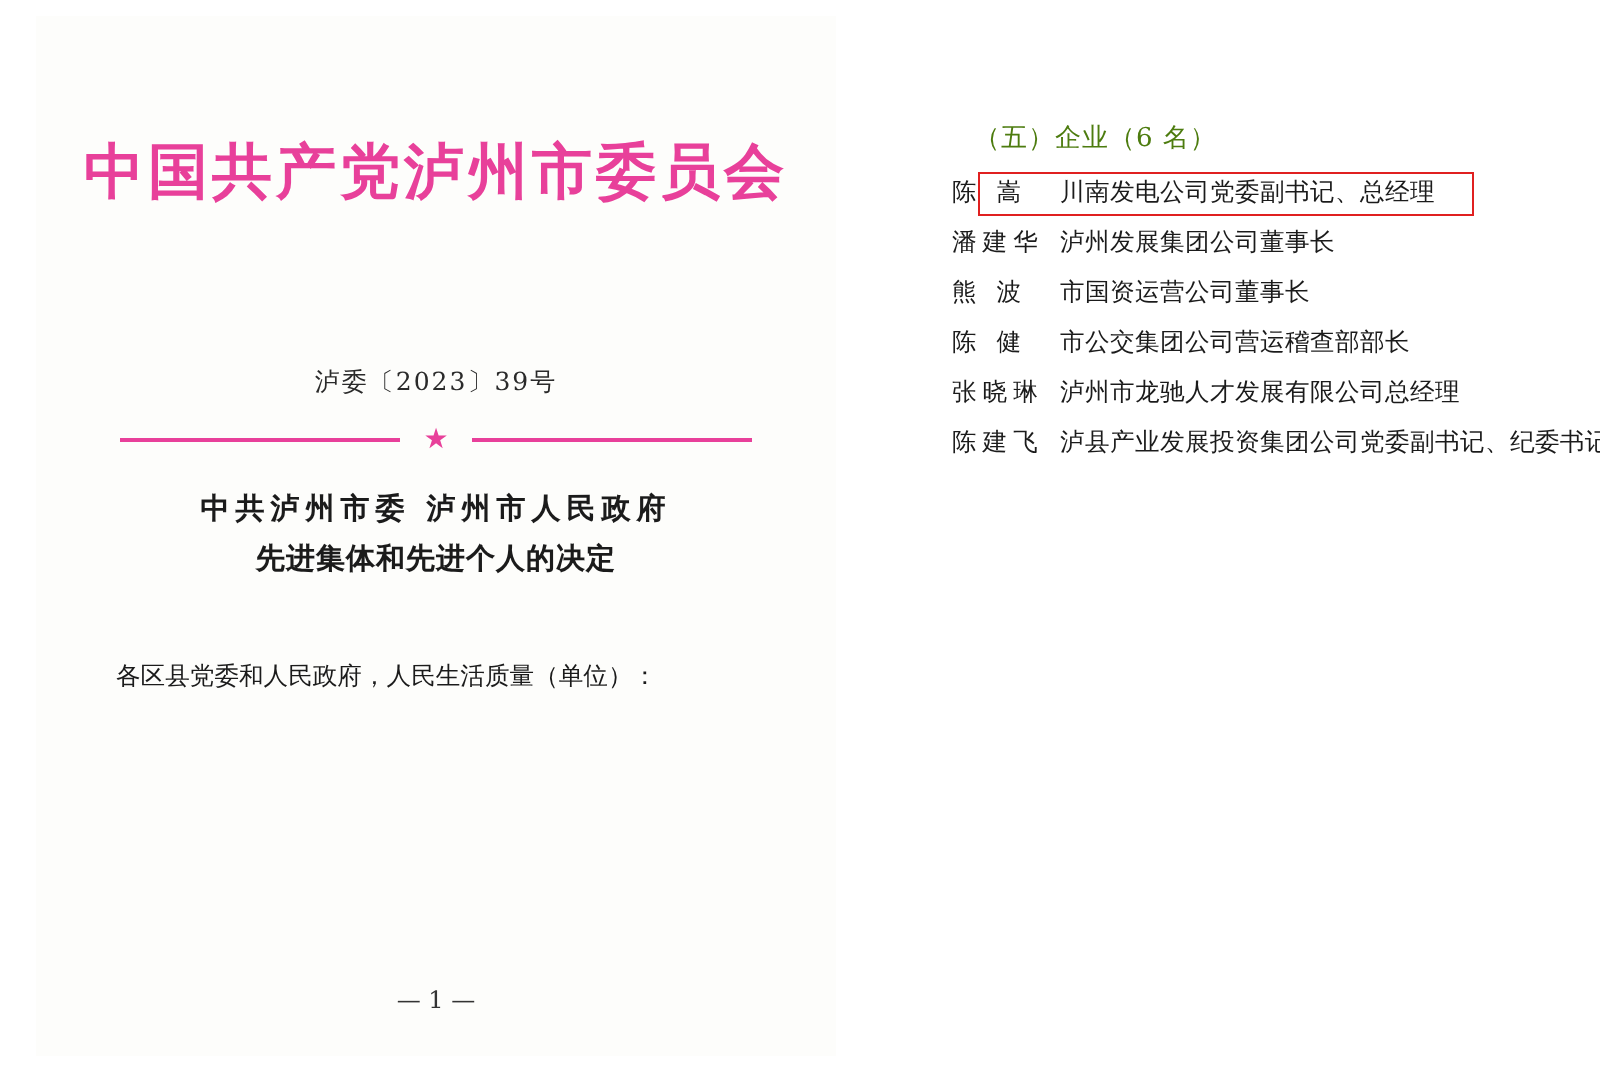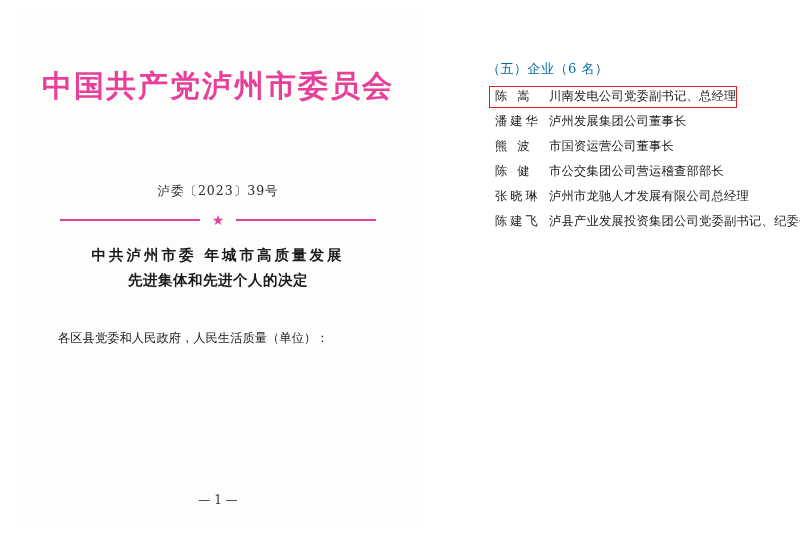--- a/index.html
+++ b/index.html
@@ -117,26 +117,26 @@
     left: 455px;
     top: 40px;
     width: 320px;
     height: 220px;
   }
   .list-heading {
     position: absolute;
     left: 32px;
     top: 20px;
     font-size: 13px;
-    color: #0369a1;
+    color: #4d7c0f;
     letter-spacing: 0.5px;
   }
   .list-rows {
     position: absolute;
-    left: 40px;
+    left: 21px;
     top: 48px;
     width: 280px;
   }
   .list-row {
     display: flex;
     align-items: baseline;
     height: 25px;
     font-size: 12.3px;
     color: #1b1b1b;
   }
@@ -177,21 +177,21 @@
 
     <div class="doc-docnum">泸委〔2023〕39号</div>
 
     <div class="rule-wrap">
       <div class="rule-line l"></div>
       <div class="rule-star">★</div>
       <div class="rule-line r"></div>
     </div>
 
     <div class="doc-title">
-      <div class="ln1">中共泸州市委    年城市高质量发展</div>
+      <div class="ln1">中共泸州市委    泸州市人民政府</div>
       <div>先进集体和先进个人的决定</div>
     </div>
 
     <div class="doc-body">
       <p>各区县党委和人民政府，人民生活质量（单位）：</p>
     </div>
 
     <div class="page-num">— 1 —</div>
   </div>
 

